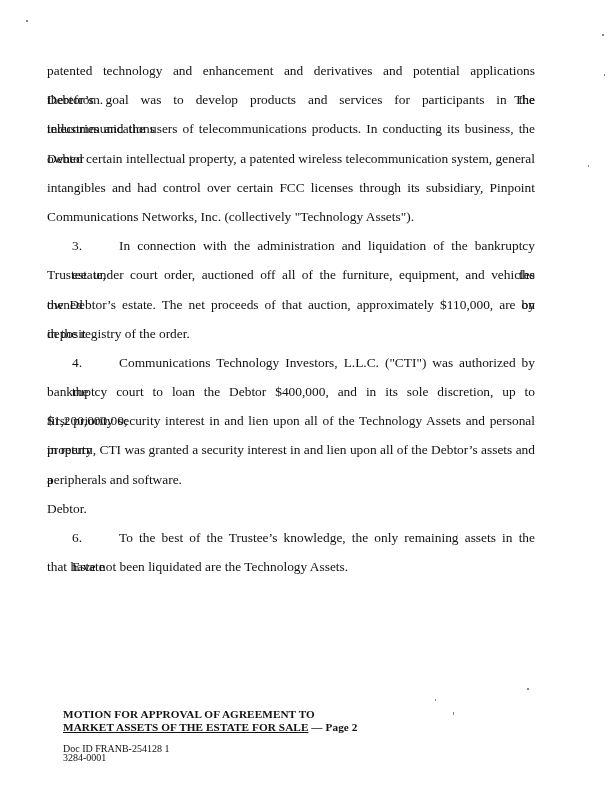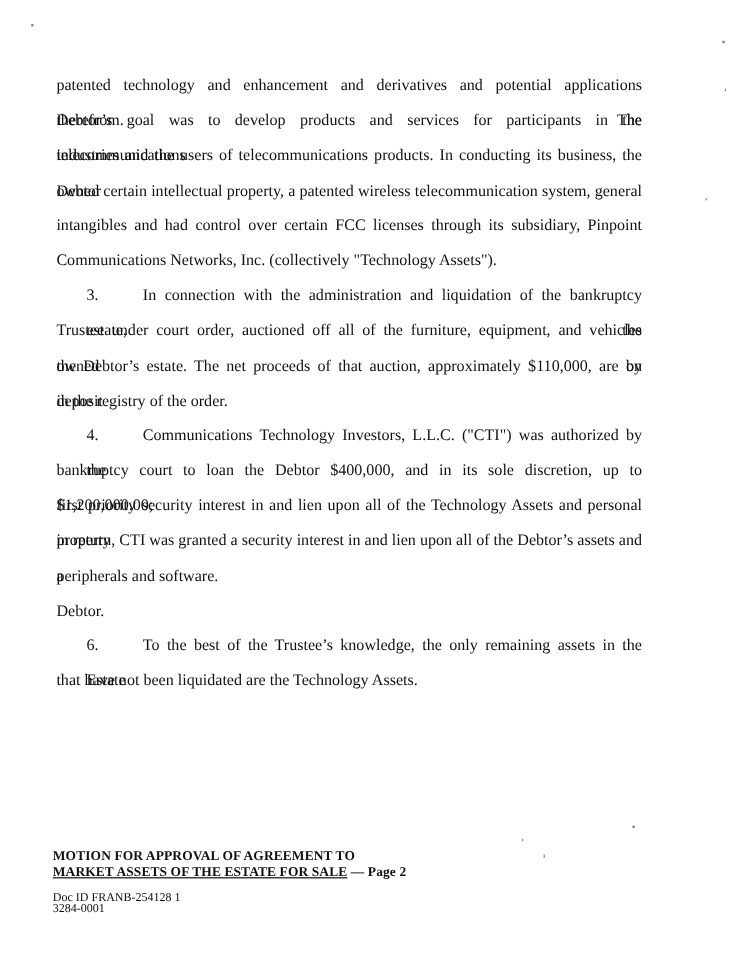--- a/index.html
+++ b/index.html
@@ -5,21 +5,21 @@
   html, body { margin: 0; padding: 0; background: #ffffff; }
   body { width: 616px; height: 808px; position: relative; overflow: hidden;
          font-family: "Liberation Serif", "DejaVu Serif", serif; color: #111; }
   .page { position: absolute; left: 0; top: 0; width: 616px; height: 808px; }
   .body-text { position: absolute; left: 47px; width: 488px; top: 56px;
                font-size: 13.4px; line-height: 29.2px; }
   .line { display: block; white-space: nowrap; height: 29.2px; }
   .just { text-align: justify; text-align-last: justify; white-space: normal; }
   .indent { padding-left: 25px; font-family: Liberation Serif, serif; }
   .num { display: inline-block; width: 47px; }
-  .footer { position: absolute; left: 44px; top: 708px; }
+  .footer { position: absolute; left: 63px; top: 708px; }
   .footer-title { font-weight: bold; font-size: 11.2px; line-height: 13px; letter-spacing: 0.1px; }
   .footer-title u { text-decoration: underline; }
   .docid { font-size: 10px; line-height: 9px; margin-top: 10px; }
   .speck { position: absolute; background: #888; width: 2px; height: 2px; }
 </style>
 </head>
 <body>
 
 <div class="page">
 

